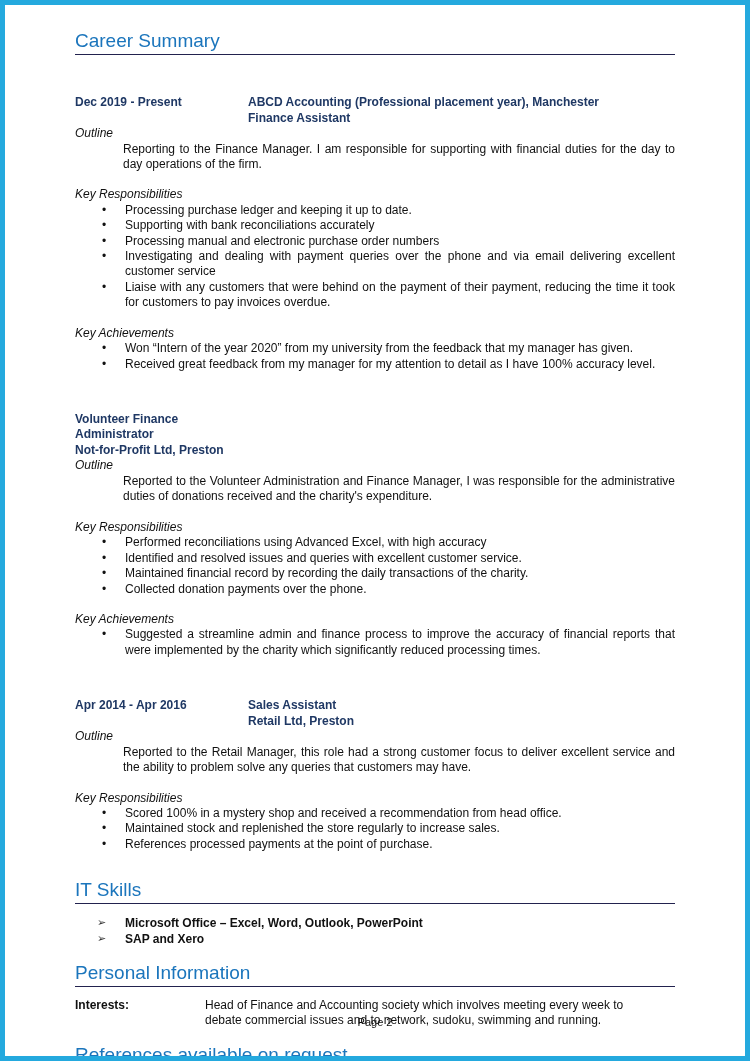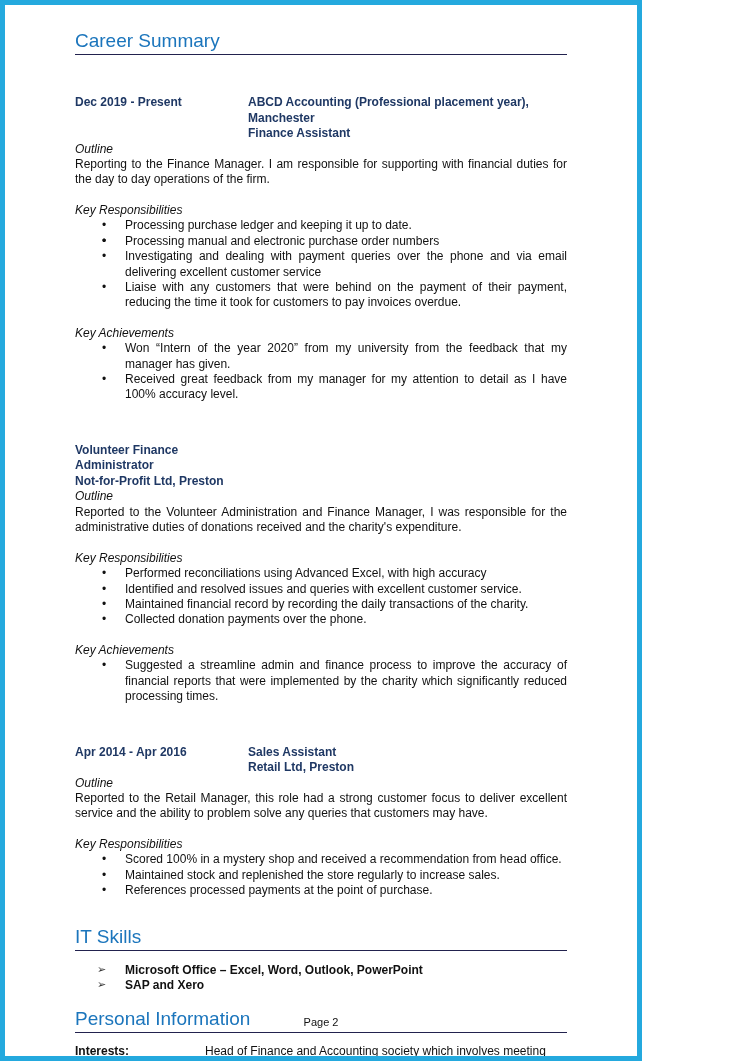--- a/index.html
+++ b/index.html
@@ -1,21 +1,21 @@
 <!DOCTYPE html>
 <html><head>
 <meta charset="utf-8">
 <style>
   * { margin: 0; padding: 0; box-sizing: border-box; }
   html, body { background: #ffffff; }
   body { font-family: "Liberation Sans", sans-serif; color: #111111; }
 
   .page {
     position: relative;
-    width: 642px;
+    width: 750px;
     height: 1061px;
     background: #ffffff;
     border: 5px solid #24A9DE;
     overflow: hidden;
   }
 
   .content {
     padding: 25px 70px 0 70px;
     font-size: 12px;
     line-height: 15.4px;
@@ -38,21 +38,21 @@
     grid-template-columns: 173px 1fr;
     color: #1F3864;
     font-weight: bold;
     margin-top: 40px;
   }
   .job-company div { line-height: 15.5px; }
   .job-dates { line-height: 15.5px; }
 
   .label-italic { font-style: italic; line-height: 15.5px; }
 
-  .para { text-align: justify; }
+  .para { text-align: justify; margin-left: 48px; }
 
   .gap { height: 15px; }
 
   ul.bullets { list-style: none; }
   ul.bullets li {
     position: relative;
     padding-left: 50px;
     text-align: justify;
   }
   ul.bullets li .marker {
@@ -112,21 +112,21 @@
           <div>ABCD Accounting (Professional placement year), Manchester</div>
           <div>Finance Assistant</div>
         </div>
       </div>
       <div class="label-italic">Outline</div>
       <p class="para">Reporting to the Finance Manager. I am responsible for supporting with financial duties for the day to day operations of the firm.</p>
       <div class="gap"></div>
       <div class="label-italic">Key Responsibilities</div>
       <ul class="bullets">
         <li><span class="marker">•</span><span>Processing purchase ledger and keeping it up to date.</span></li>
-        <li><span class="marker">•</span></li>
+        <li><span class="marker">•</span><span>Supporting with bank reconciliations accurately</span></li>
         <li><span class="marker">•</span><span>Processing manual and electronic purchase order numbers</span></li>
         <li><span class="marker">•</span><span>Investigating and dealing with payment queries over the phone and via email delivering excellent customer service</span></li>
         <li><span class="marker">•</span><span>Liaise with any customers that were behind on the payment of their payment, reducing the time it took for customers to pay invoices overdue.</span></li>
       </ul>
       <div class="gap"></div>
       <div class="label-italic">Key Achievements</div>
       <ul class="bullets">
         <li><span class="marker">•</span><span>Won “Intern of the year 2020” from my university from the feedback that my manager has given.</span></li>
         <li><span class="marker">•</span><span>Received great feedback from my manager for my attention to detail as I have 100% accuracy level.</span></li>
       </ul>

